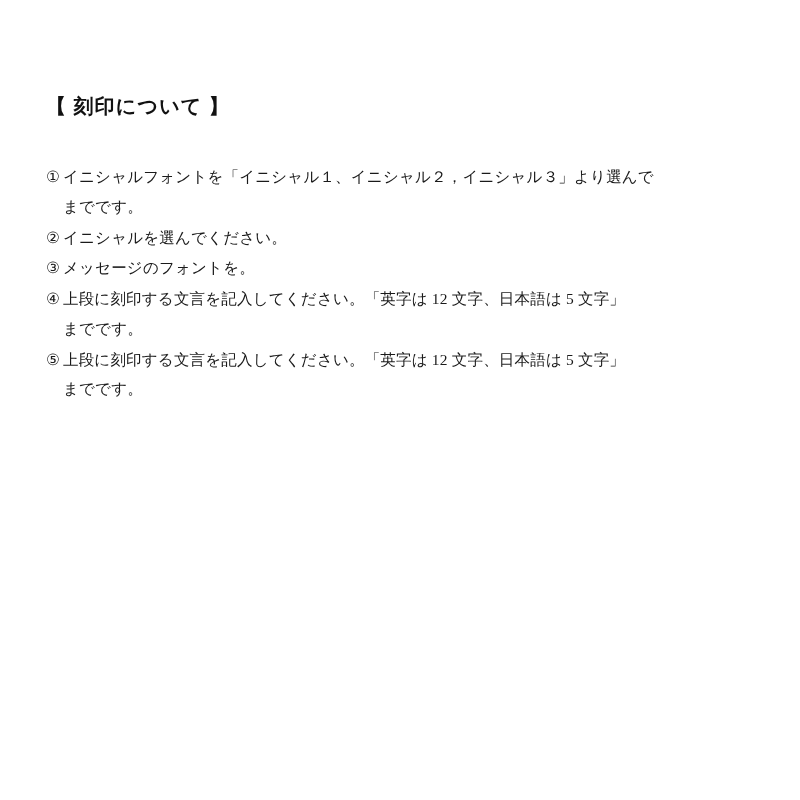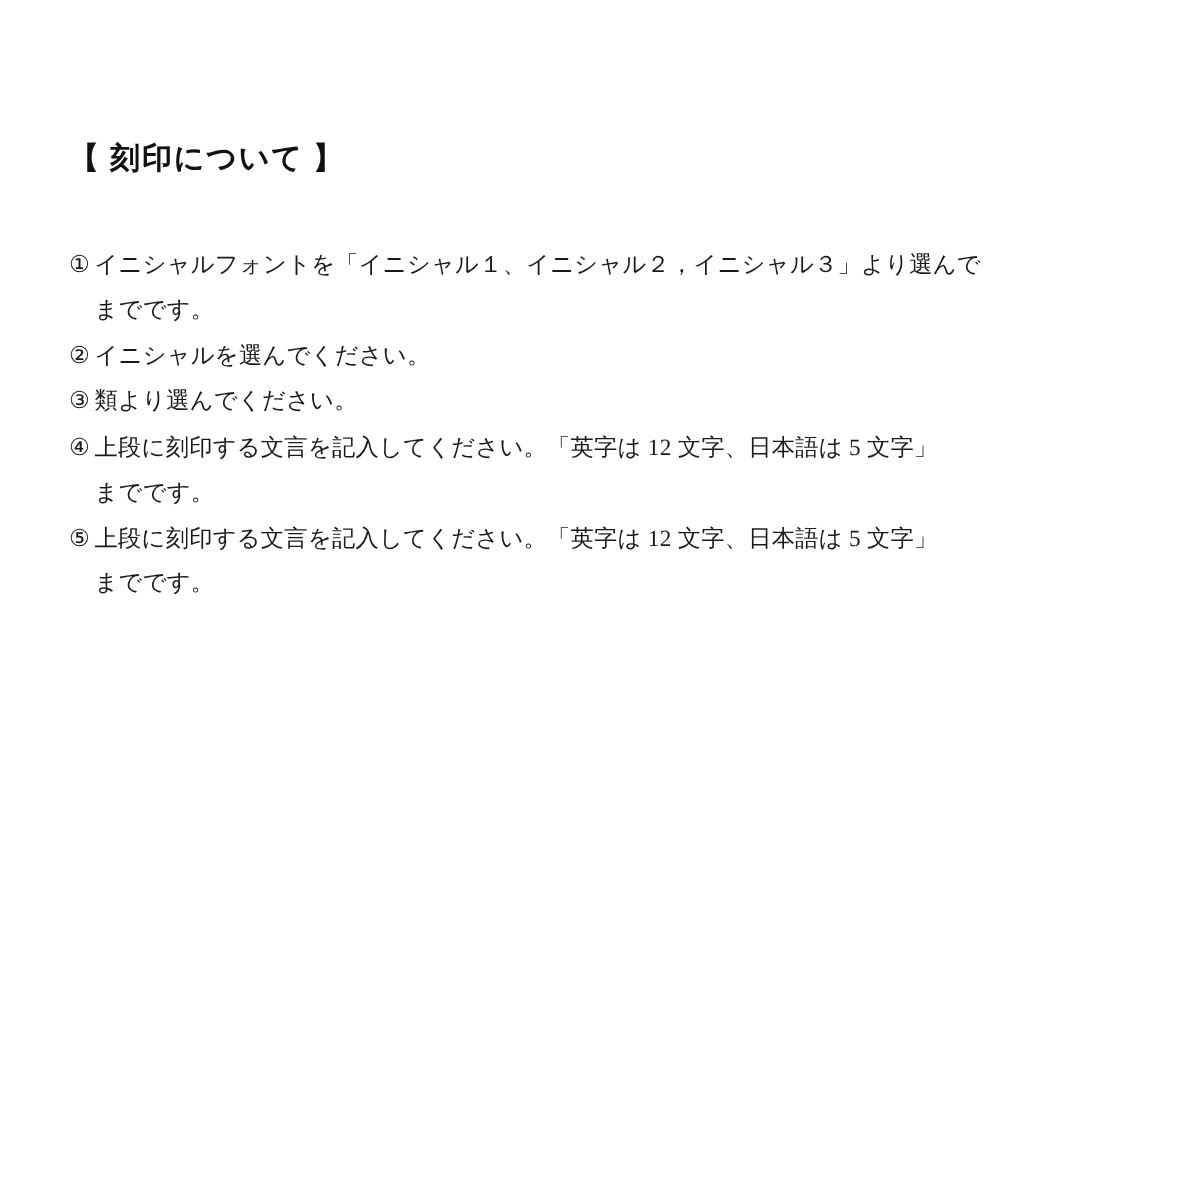--- a/index.html
+++ b/index.html
@@ -78,21 +78,21 @@
     <li class="item">
       <span class="item-marker">②</span>
       <span class="item-text">
         <span class="cont">イニシャルを選んでください。</span>
       </span>
     </li>
 
     <li class="item">
       <span class="item-marker">③</span>
       <span class="item-text">
-        <span class="cont">類より選んでください。</span>
+        <span class="cont">メッセージのフォントを。</span>
       </span>
     </li>
 
     <li class="item">
       <span class="item-marker">④</span>
       <span class="item-text">
         <span class="cont">上段に刻印する文言を記入してください。「英字は 12 文字、日本語は 5 文字」</span>
         <span class="cont">までです。</span>
       </span>
     </li>

